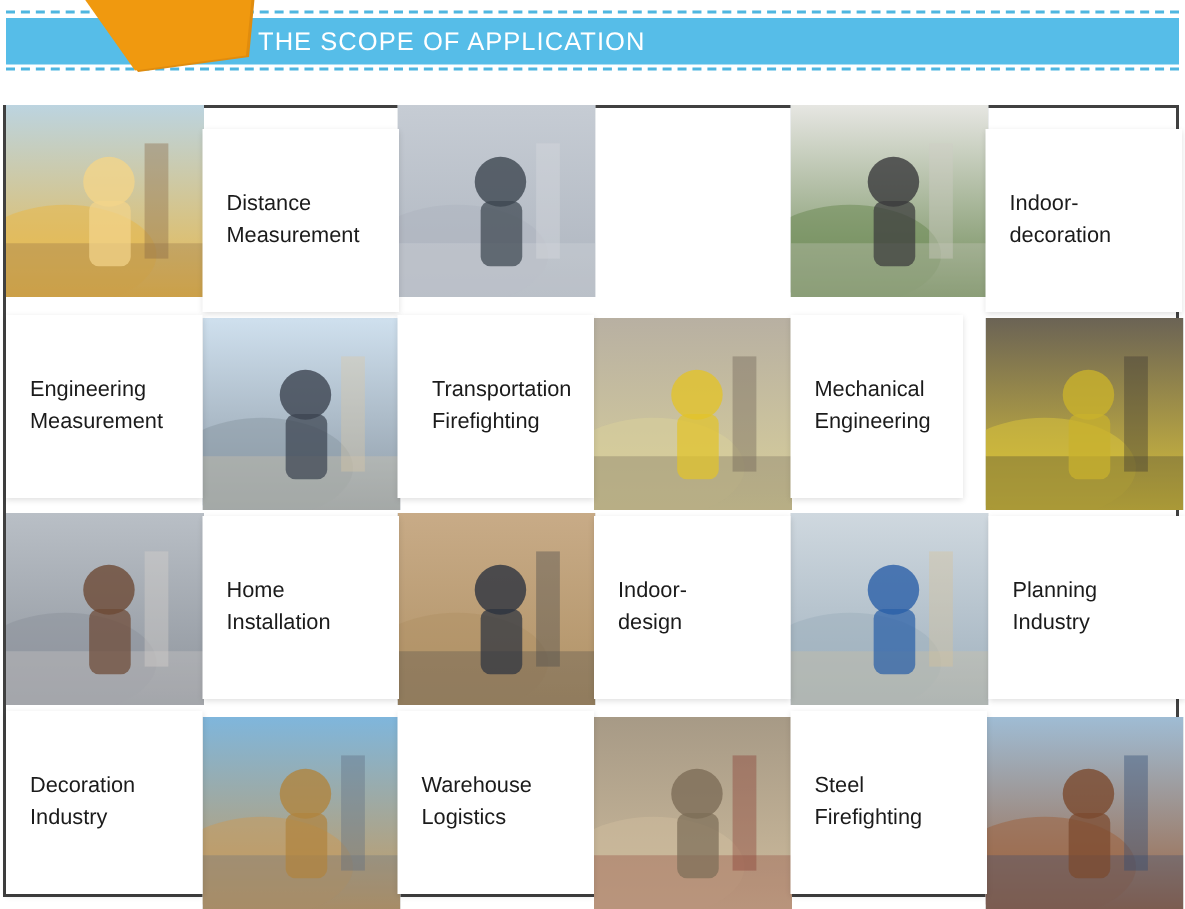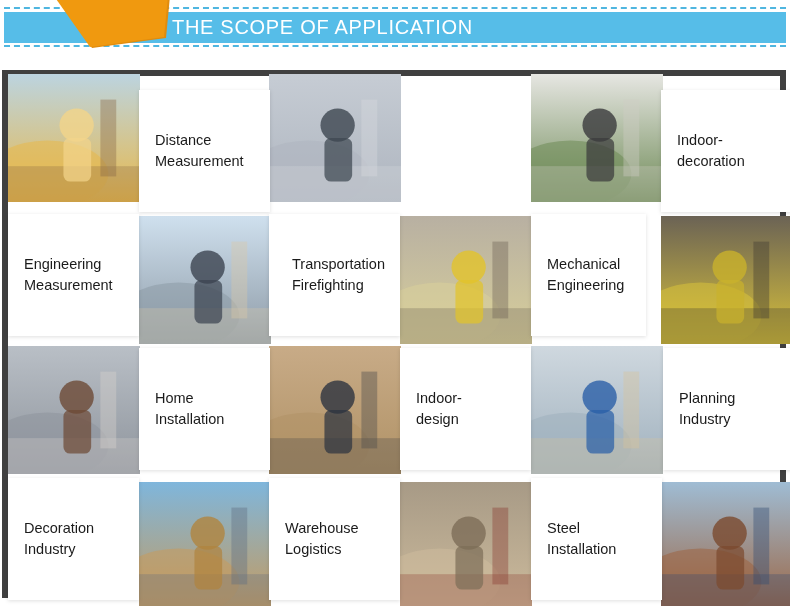--- a/index.html
+++ b/index.html
@@ -58,35 +58,35 @@
   }
   .header-shape svg { display: block; }
 
   .header-title {
     position: absolute;
     left: 172px;
     top: 12px;
     height: 31px;
     line-height: 31px;
     color: #ffffff;
-    font-size: 20px;
+    font-size: 17px;
     font-weight: normal;
     letter-spacing: 0.7px;
     white-space: nowrap;
     font-family: "Liberation Sans", sans-serif;
   }
 
   
   .grid-frame {
     position: absolute;
     left: 2px;
     top: 70px;
     width: 784px;
     height: 528px;
-    border: 6px solid #404040;
+    border: 2px solid #404040;
     background: #ffffff;
     box-sizing: border-box;
   }
 
   .grid {
     position: absolute;
     left: 0;
     top: 0;
     width: 784px;
     height: 528px;
@@ -384,21 +384,21 @@
     <ellipse cx="30" cy="78" rx="46" ry="26" fill="#cdbb9c" opacity="0.55"></ellipse>
     <rect x="0" y="72" width="100" height="28" fill="#8a3b33" opacity="0.30"></rect>
     <circle cx="52" cy="40" r="13" fill="#7d6d58" opacity="0.80"></circle>
     <rect x="42" y="50" width="21" height="34" rx="5" fill="#7d6d58" opacity="0.72"></rect>
     <rect x="70" y="20" width="12" height="60" fill="#8a3b33" opacity="0.40"></rect>
   </svg>
           </div>
         </div>
         <div class="cell cell-text" style="left: 523px; top: 402px; width: 131px; height: 122px;">
           <div class="label">Steel
-Installation</div>
+Firefighting</div>
         </div>
         <div class="cell cell-photo" style="left: 653px; top: 406px; width: 132px; height: 128px;">
           <div class="photo">
   <svg viewBox="0 0 100 100" preserveAspectRatio="none" aria-hidden="true">
     <defs>
       <linearGradient id="g_photo-steel-dome-construction" x1="0" y1="0" x2="0" y2="1">
         <stop offset="0%" stop-color="#9fbcd4"></stop>
         <stop offset="100%" stop-color="#9c6542"></stop>
       </linearGradient>
     </defs>

